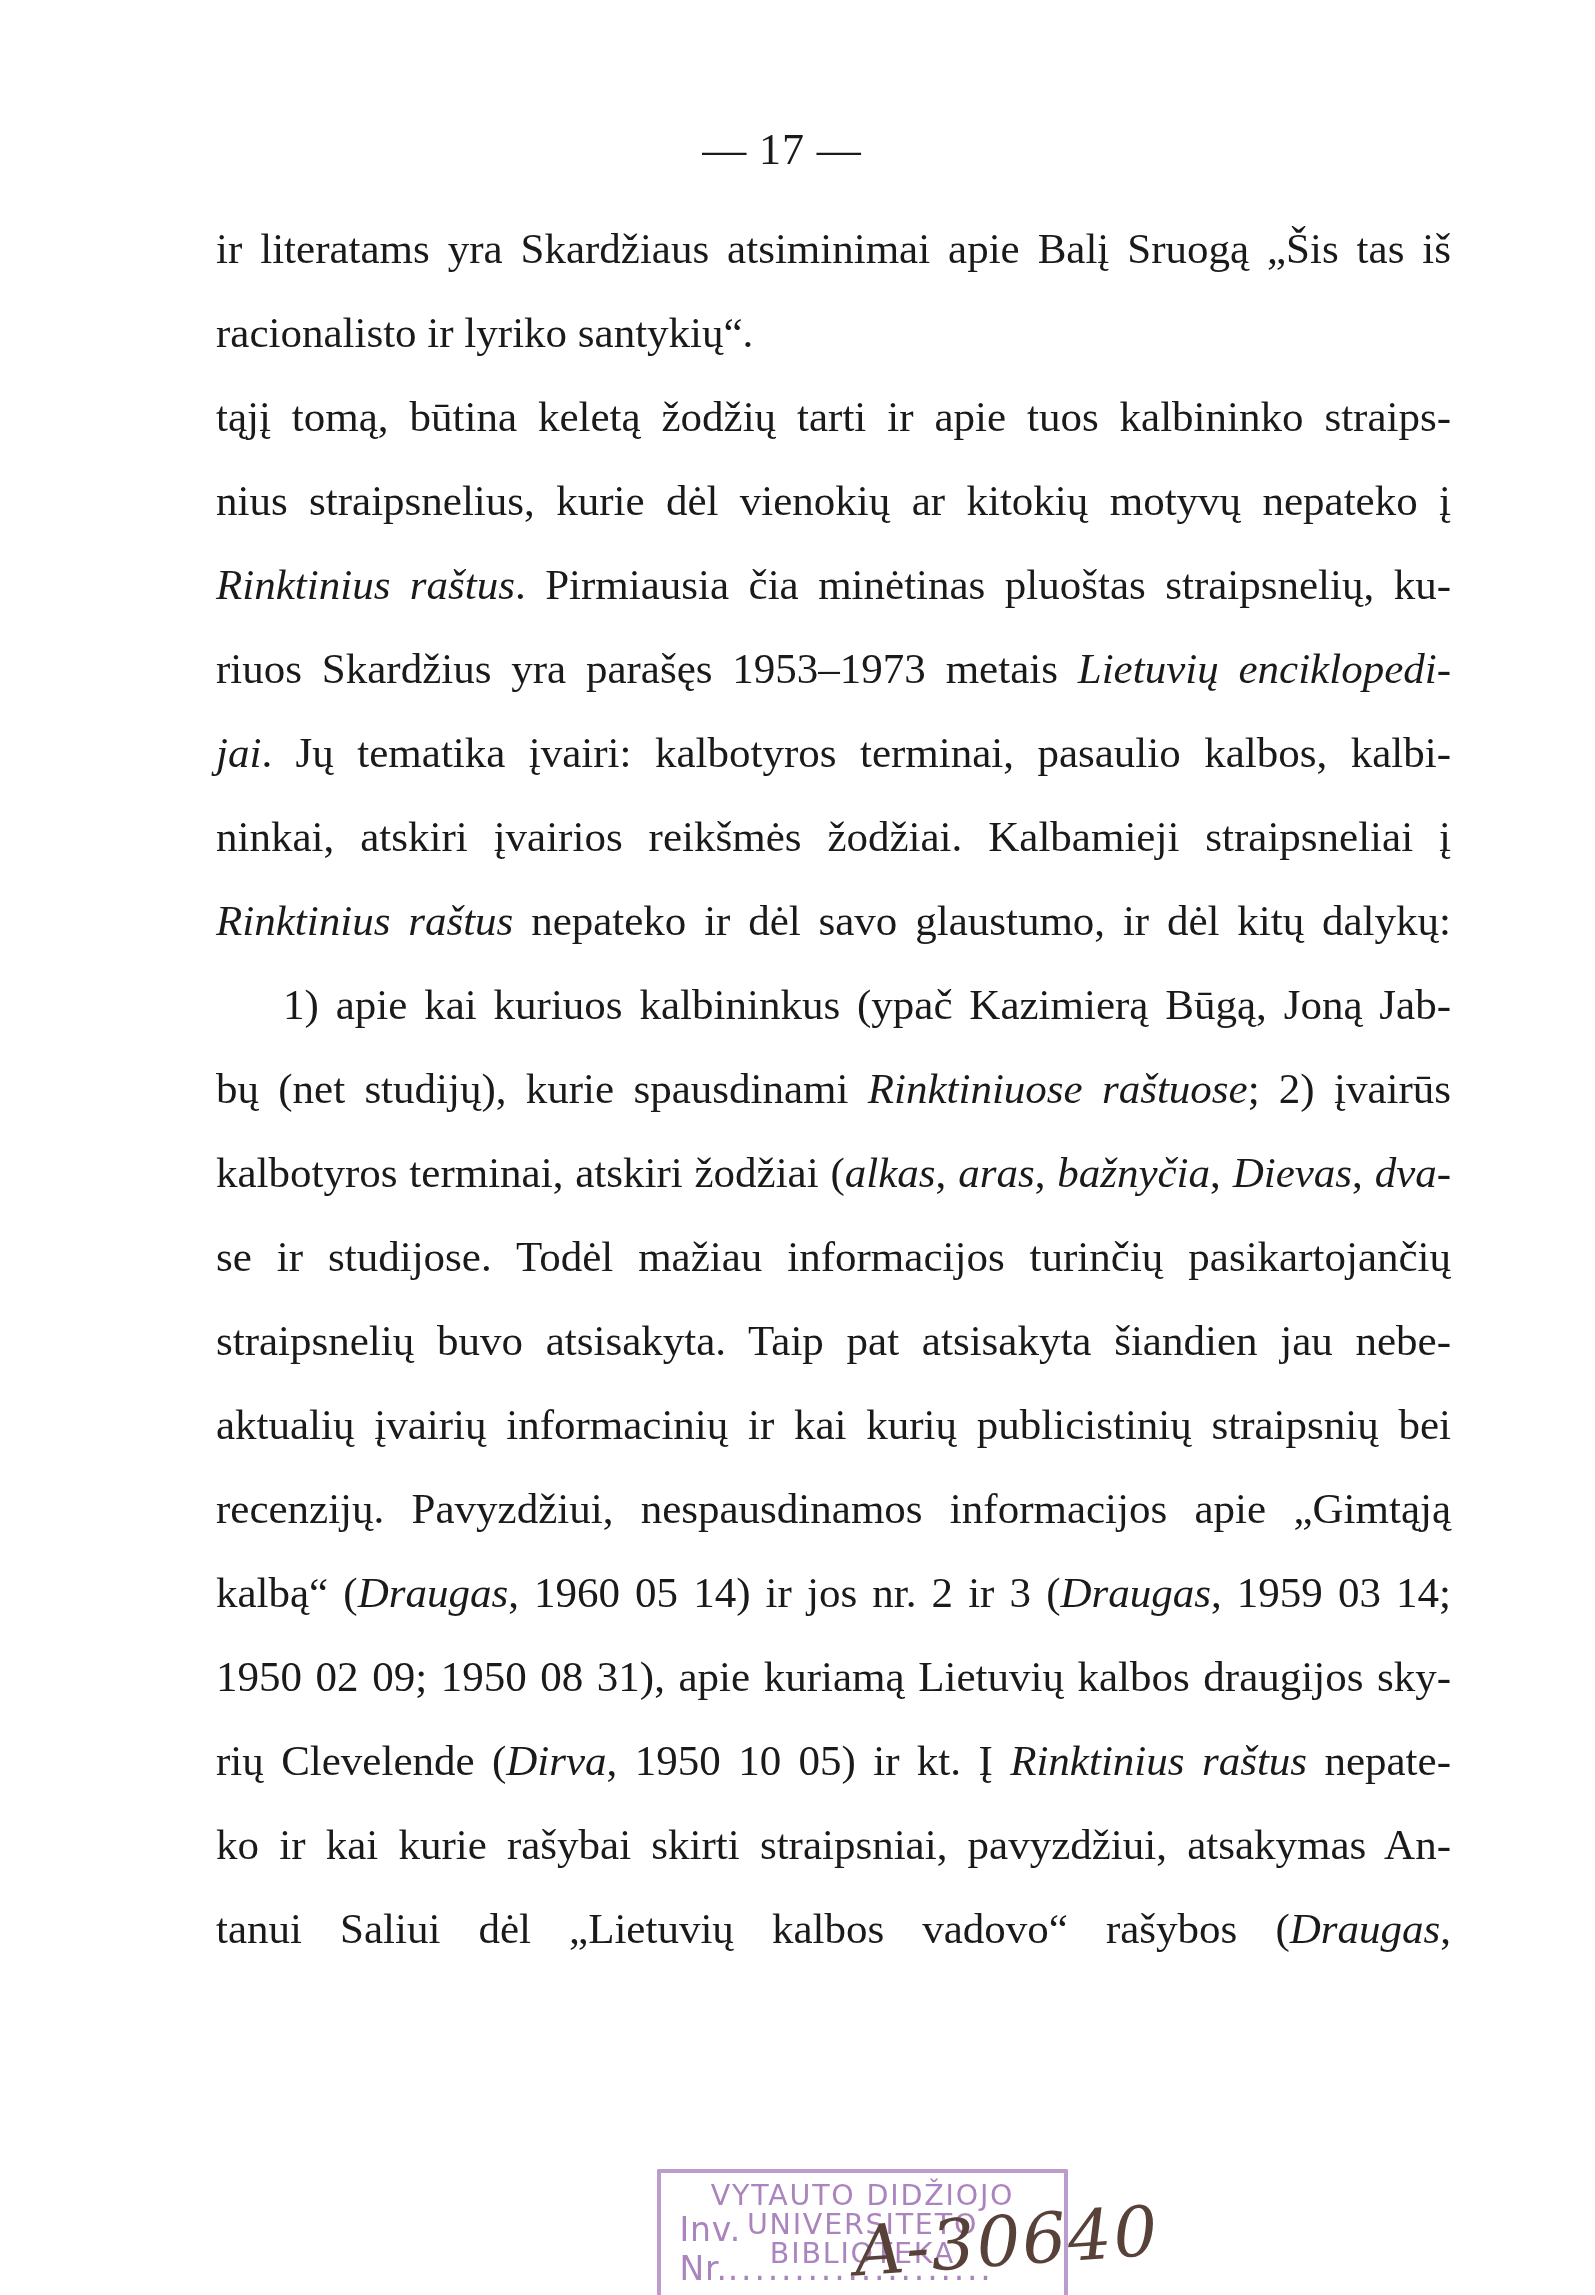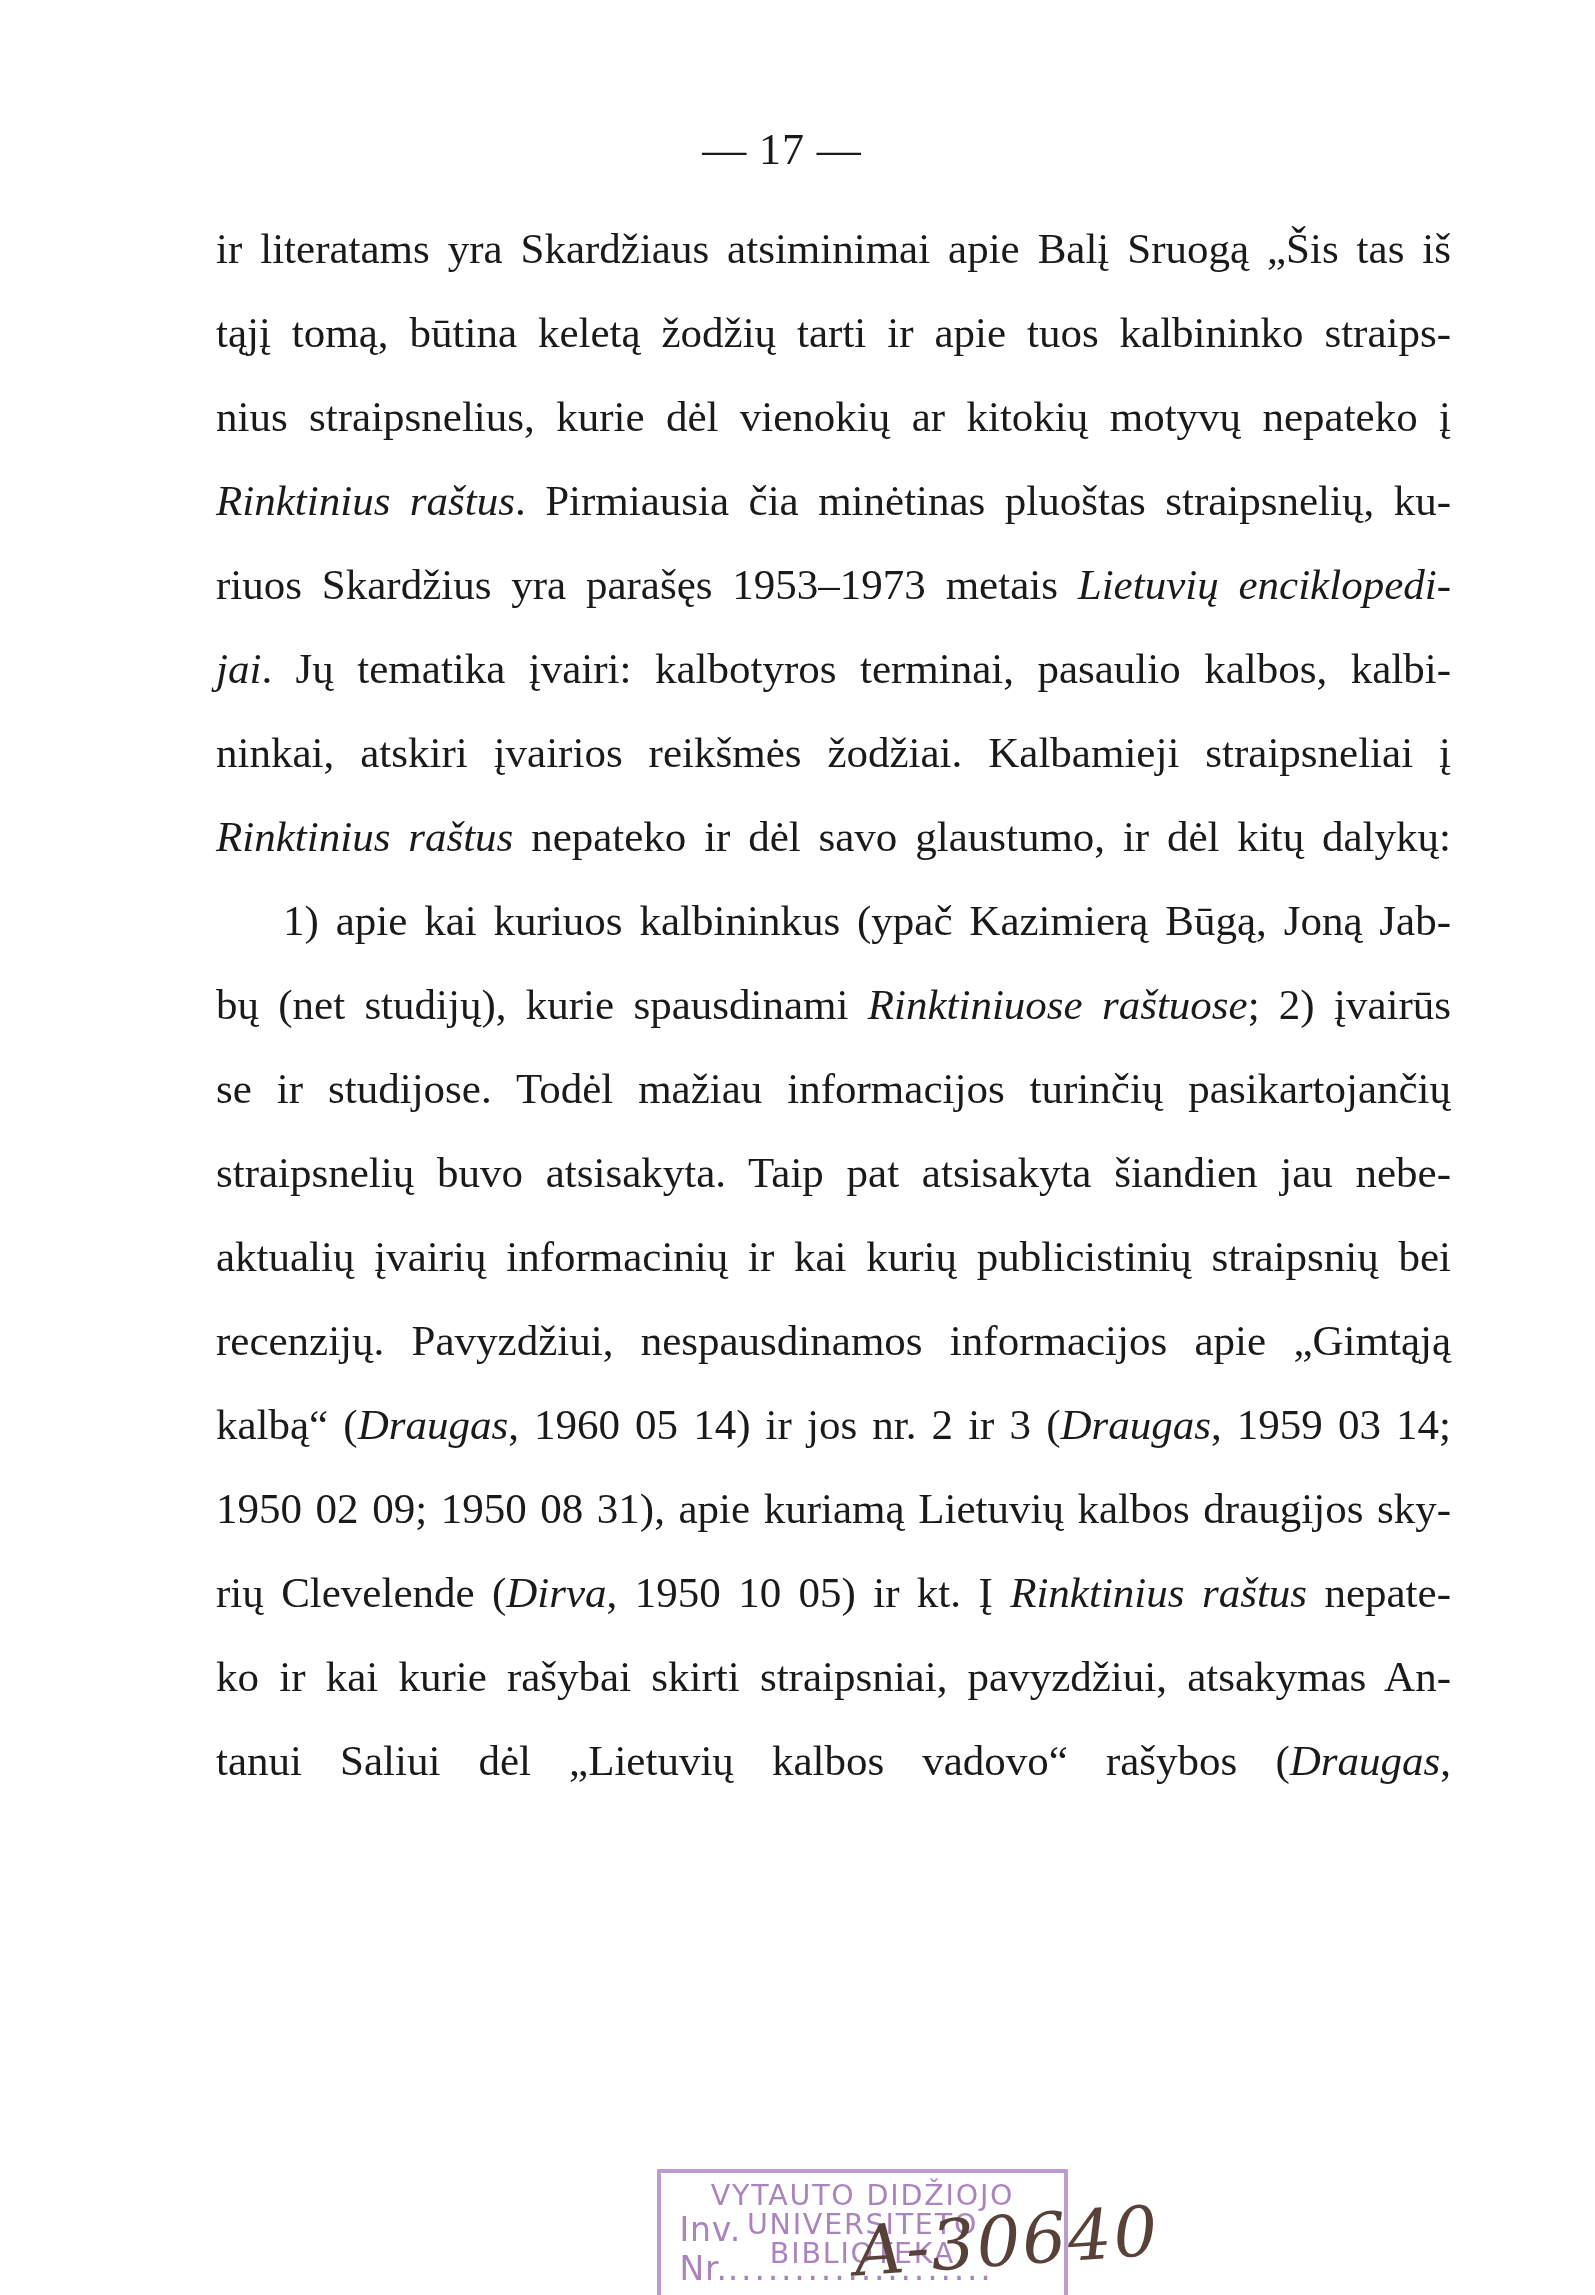--- a/index.html
+++ b/index.html
@@ -87,29 +87,31 @@
       white-space: nowrap;
     }
   </style>
 </head>
 <body>
 
 <div class="page-number">— 17 —</div>
 
 <div class="text-column" id="text-column">
     <span class="line"><span>ir literatams yra Skardžiaus atsiminimai apie Balį Sruogą „Šis tas iš</span></span>
+    <span class="line last"><span>racionalisto ir lyriko santykių“.</span></span>
     <span class="line"><span>tąjį tomą, būtina keletą žodžių tarti ir apie tuos kalbininko straips-</span></span>
     <span class="line"><span>nius straipsnelius, kurie dėl vienokių ar kitokių motyvų nepateko į</span></span>
     <span class="line"><em>Rinktinius raštus</em><span>. Pirmiausia čia minėtinas pluoštas straipsnelių, ku-</span></span>
     <span class="line"><span>riuos Skardžius yra parašęs 1953–1973 metais </span><em>Lietuvių enciklopedi-</em></span>
     <span class="line"><em>jai</em><span>. Jų tematika įvairi: kalbotyros terminai, pasaulio kalbos, kalbi-</span></span>
     <span class="line"><span>ninkai, atskiri įvairios reikšmės žodžiai. Kalbamieji straipsneliai į</span></span>
     <span class="line"><em>Rinktinius raštus</em><span> nepateko ir dėl savo glaustumo, ir dėl kitų dalykų:</span></span>
     <span class="line indent"><span>1) apie kai kuriuos kalbininkus (ypač Kazimierą Būgą, Joną Jab-</span></span>
     <span class="line"><span>bų (net studijų), kurie spausdinami </span><em>Rinktiniuose raštuose</em><span>; 2) įvairūs</span></span>
+    <span class="line"><span>kalbotyros terminai, atskiri žodžiai (</span><em>alkas</em><span>, </span><em>aras</em><span>, </span><em>bažnyčia</em><span>, </span><em>Dievas</em><span>, </span><em>dva-</em></span>
     <span class="line"><span>se ir studijose. Todėl mažiau informacijos turinčių pasikartojančių</span></span>
     <span class="line"><span>straipsnelių buvo atsisakyta. Taip pat atsisakyta šiandien jau nebe-</span></span>
     <span class="line"><span>aktualių įvairių informacinių ir kai kurių publicistinių straipsnių bei</span></span>
     <span class="line"><span>recenzijų. Pavyzdžiui, nespausdinamos informacijos apie „Gimtąją</span></span>
     <span class="line"><span>kalbą“ (</span><em>Draugas</em><span>, 1960 05 14) ir jos nr. 2 ir 3 (</span><em>Draugas</em><span>, 1959 03 14;</span></span>
     <span class="line"><span>1950 02 09; 1950 08 31), apie kuriamą Lietuvių kalbos draugijos sky-</span></span>
     <span class="line"><span>rių Clevelende (</span><em>Dirva</em><span>, 1950 10 05) ir kt. Į </span><em>Rinktinius raštus</em><span> nepate-</span></span>
     <span class="line"><span>ko ir kai kurie rašybai skirti straipsniai, pavyzdžiui, atsakymas An-</span></span>
     <span class="line"><span>tanui Saliui dėl „Lietuvių kalbos vadovo“ rašybos (</span><em>Draugas</em><span>,</span></span>
   </div>

